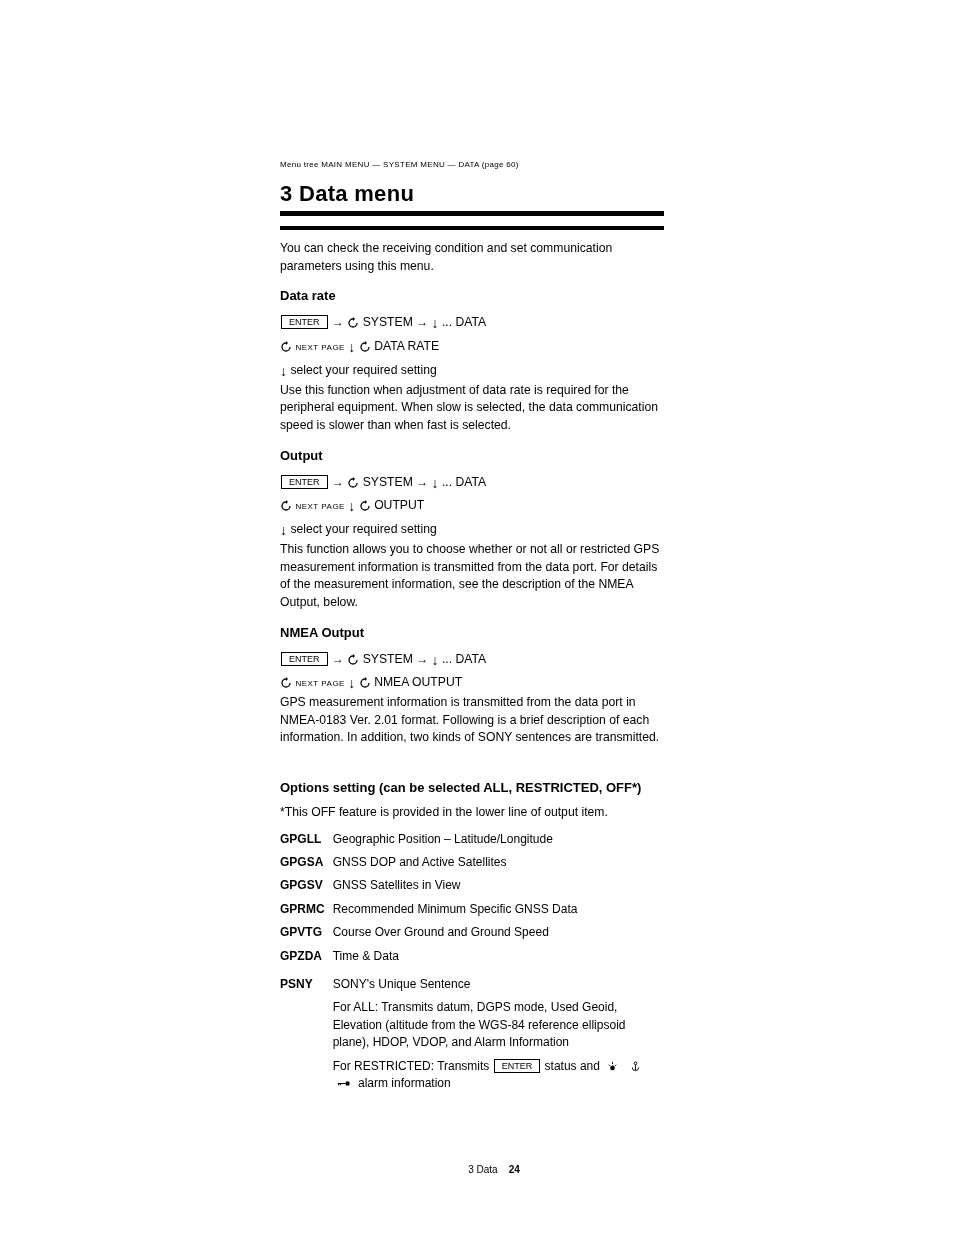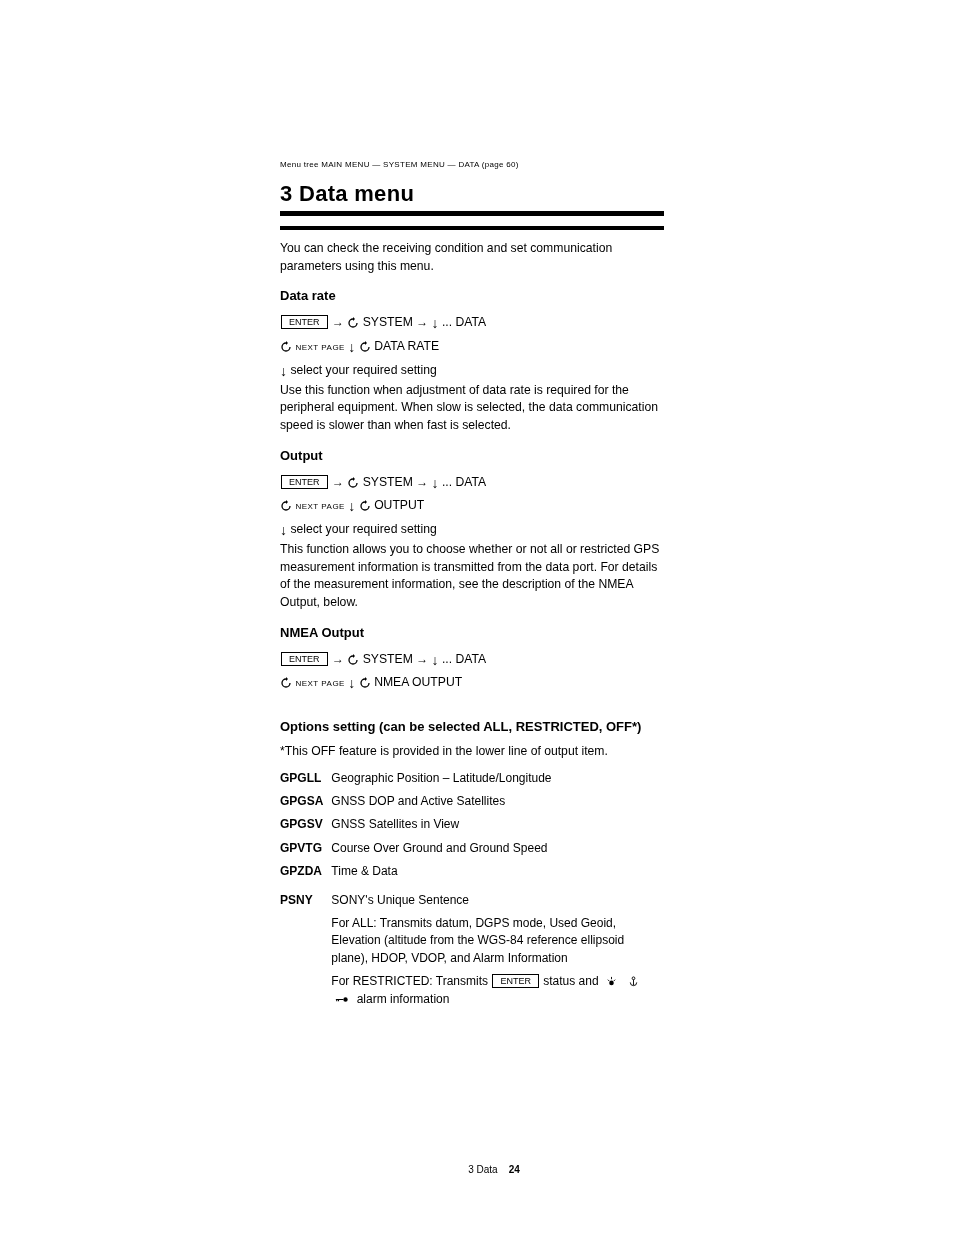--- a/index.html
+++ b/index.html
@@ -62,21 +62,21 @@
     display: inline-block;
     position: relative;
     top: 1px;
     transform: none;
   }
   .refresh svg { display: inline-block; vertical-align: -2px; }
   .inline-icons svg { display: inline-block; vertical-align: -2px; margin: 0 4px; }
   .options-note {
     font-weight: 700;
     font-size: 13px;
-    margin: 24px 0 6px 0;
+    margin: 32px 0 6px 0;
   }
   .tbl {
     width: 100%;
     font-size: 12px;
     border-collapse: collapse;
   }
   .tbl th {
     text-align: left;
     font-weight: 700;
     padding: 3px 8px 3px 0;
@@ -203,37 +203,42 @@
             <path d="M12 0 l4 4 -4 4 z" fill="#000"></path>
           </svg></span>
       <span class="pagelabel"><span>NEXT PAGE</span></span>
       <span class="down">↓</span>
       <span class="refresh"><svg width="12" height="12" viewBox="0 0 24 24">
             <path d="M12 4 a8 8 0 1 0 8 8" fill="none" stroke="#000" stroke-width="2.6"></path>
             <path d="M12 0 l4 4 -4 4 z" fill="#000"></path>
           </svg></span>
       <span>NMEA OUTPUT</span>
     </div>
+    <p><span>GPS measurement information is transmitted from the data port in NMEA-0183 Ver. 2.01 format. Following is a brief description of each information. In addition, two kinds of SONY sentences are transmitted.</span></p>
 
     <div class="options-note"><span>Options setting (can be selected ALL, RESTRICTED, OFF*)</span></div>
     <p style="margin-bottom:6px;"><span>*This OFF feature is provided in the lower line of output item.</span></p>
 
     <table class="tbl">
       <tbody>
       <tr>
             <th>GPGLL</th>
             <td>Geographic Position – Latitude/Longitude</td>
           </tr>
       <tr>
             <th>GPGSA</th>
             <td>GNSS DOP and Active Satellites</td>
           </tr>
       <tr>
             <th>GPGSV</th>
             <td>GNSS Satellites in View</td>
+          </tr>
+      <tr>
+            <th>GPRMC</th>
+            <td>Recommended Minimum Specific GNSS Data</td>
           </tr>
       <tr>
             <th>GPVTG</th>
             <td>Course Over Ground and Ground Speed</td>
           </tr>
       <tr>
             <th>GPZDA</th>
             <td>Time &amp; Data</td>
           </tr>
       <tr class="sep">

